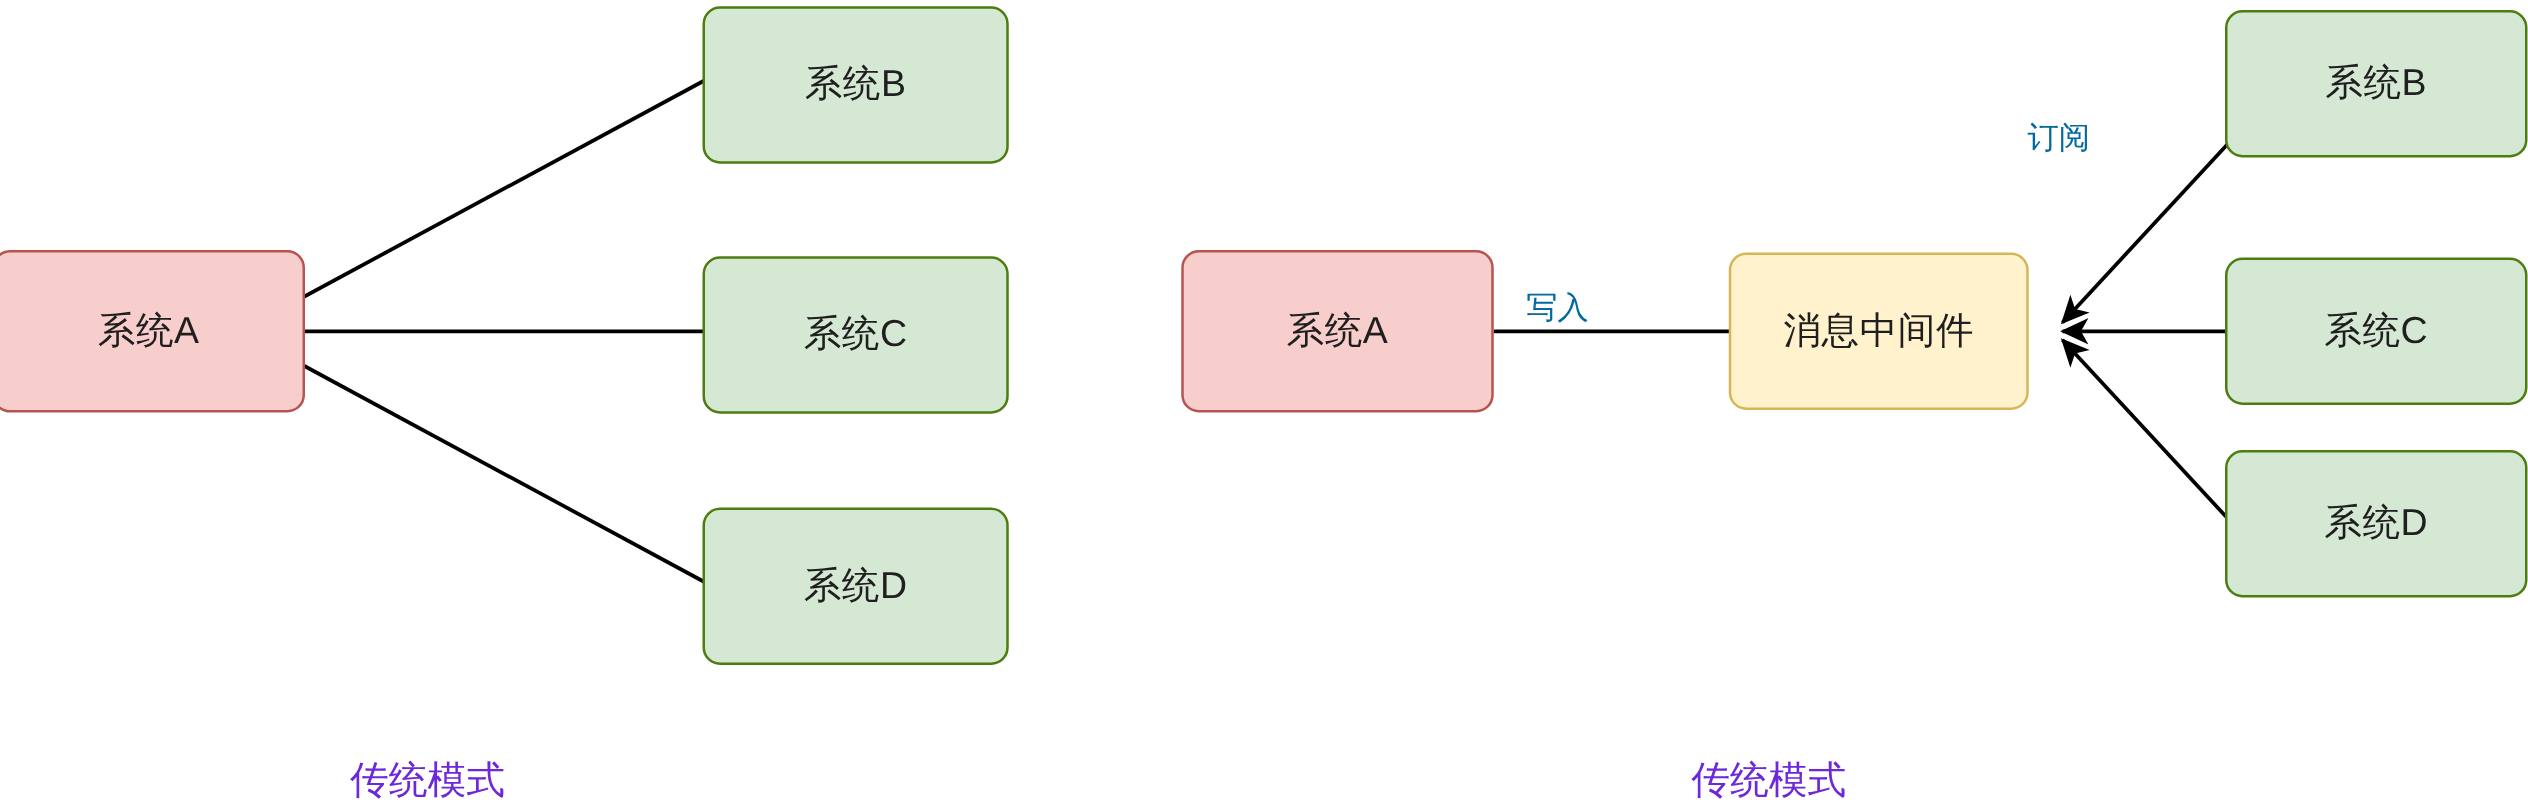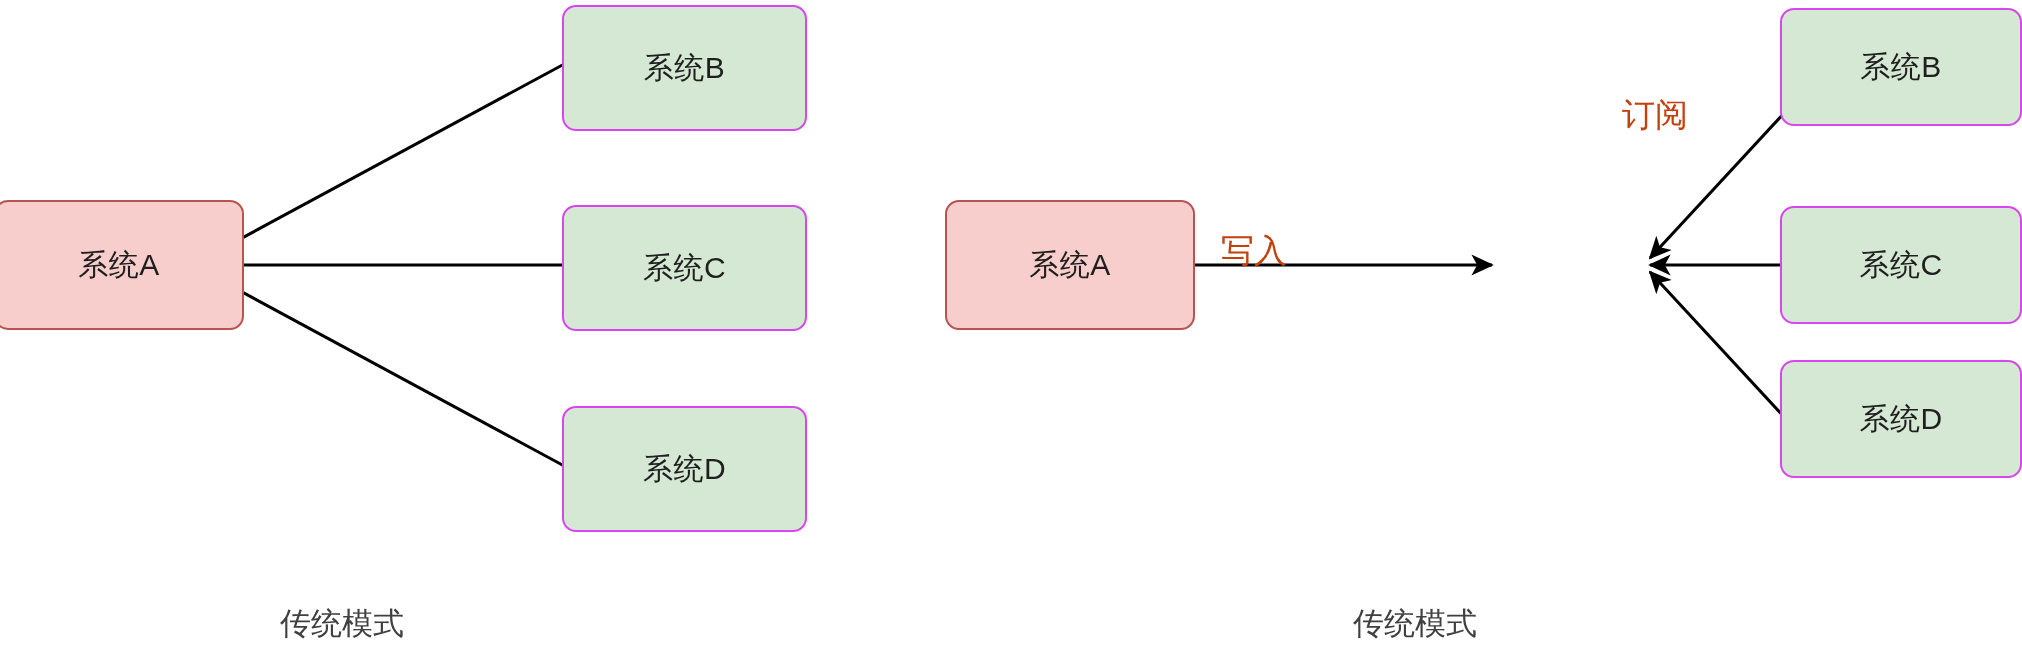--- a/index.html
+++ b/index.html
@@ -38,38 +38,38 @@
     color: #1f1f1f;
     letter-spacing: 0.5px;
     line-height: 1;
   }
   .node-red {
     background: #f8cecc;
     border: 2px solid #b85450;
   }
   .node-green {
     background: #d5e8d4;
-    border: 2px solid #d946ef;
+    border: 2px solid #4d7c0f;
   }
   .node-yellow {
     background: #fff2cc;
     border: 2px solid #d6b656;
   }
   .edge-label {
     position: absolute;
-    font-size: 33px;
-    color: #c2410c;
+    font-size: 25px;
+    color: #0369a1;
     background: transparent;
     white-space: nowrap;
     line-height: 1;
   }
   .caption {
     position: absolute;
     font-size: 31px;
-    color: #404040;
+    color: #6d28d9;
     white-space: nowrap;
     line-height: 1;
   }
 </style>
 </head>
 <body>
 
 <div id="stage">
 
   <svg class="edges" viewBox="0 0 2022 646" xmlns="http://www.w3.org/2000/svg">
@@ -121,20 +121,23 @@
   </div>
 
   <div class="caption" style="left:280px; top:608px;">传统模式</div>
 
   <div class="node node-red" style="left:945px; top:200px; width:250px; height:130px;">
     <span>系统A</span>
   </div>
 
   <div class="edge-label" style="left:1221px; top:210px;margin-top:24px;">写入</div>
 
+  <div class="node node-yellow" style="left:1383px; top:202px; width:240px; height:126px;">
+    <span>消息中间件</span>
+  </div>
 
   <div class="edge-label" style="left:1622px; top:98px;">订阅</div>
 
   <div class="node node-green" style="left:1780px; top:8px; width:242px; height:118px;">
     <span>系统B</span>
   </div>
 
   <div class="node node-green" style="left:1780px; top:206px; width:242px; height:118px;">
     <span>系统C</span>
   </div>

